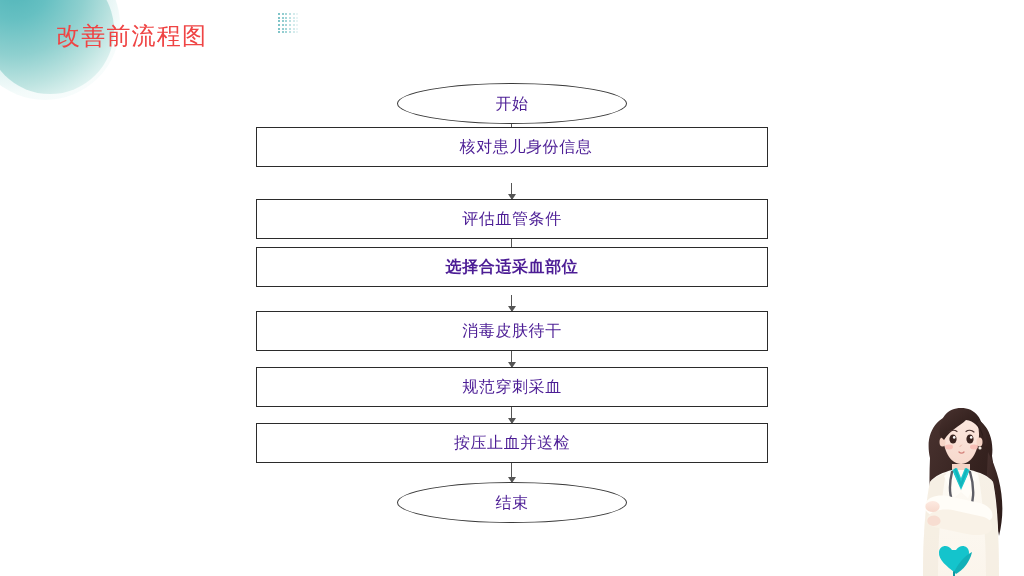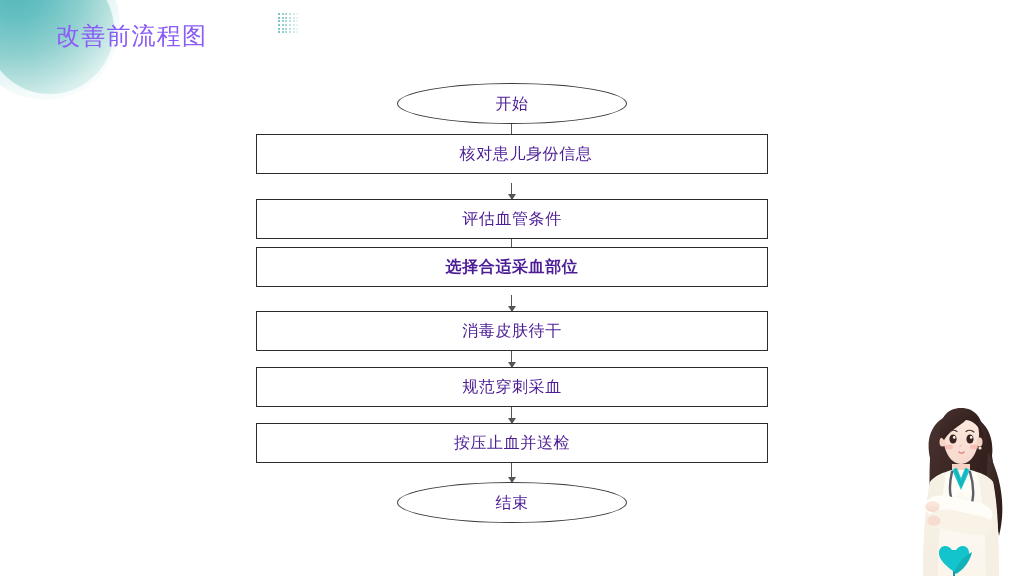--- a/index.html
+++ b/index.html
@@ -78,21 +78,21 @@
   .dot-grid i:nth-child(6n-4) { opacity: .85; }
 
   
   .slide-title {
     position: absolute;
     left: 56px;
     top: 20px;
     font-size: 24px;
     line-height: 32px;
     letter-spacing: 1.2px;
-    color: #8b5cf6;
+    color: #ef4444;
     white-space: nowrap;
     font-weight: 400;
   }
 
   
   .flow {
     position: absolute;
     left: 0;
     top: 0;
     width: 1024px;
@@ -204,21 +204,21 @@
 
   <div class="slide-title">改善前流程图</div>
 
   <div class="flow">
 
     <div class="node terminator" style="top:83px;">
       <span>开始</span>
     </div>
     <div class="conn" style="top:124px; height:19px;"></div>
 
-    <div class="node process" style="top:134px;padding-left:28px;">
+    <div class="node process" style="top:127px;padding-left:28px;">
       <span>核对患儿身份信息</span>
     </div>
     <div class="conn" style="top:183px; height:16px;"></div>
 
     <div class="node process" style="top:199px;">
       <span>评估血管条件</span>
     </div>
     <div class="conn" style="top:239px; height:16px;"></div>
 
     <div class="node process" style="top:247px;font-weight:bold;">

